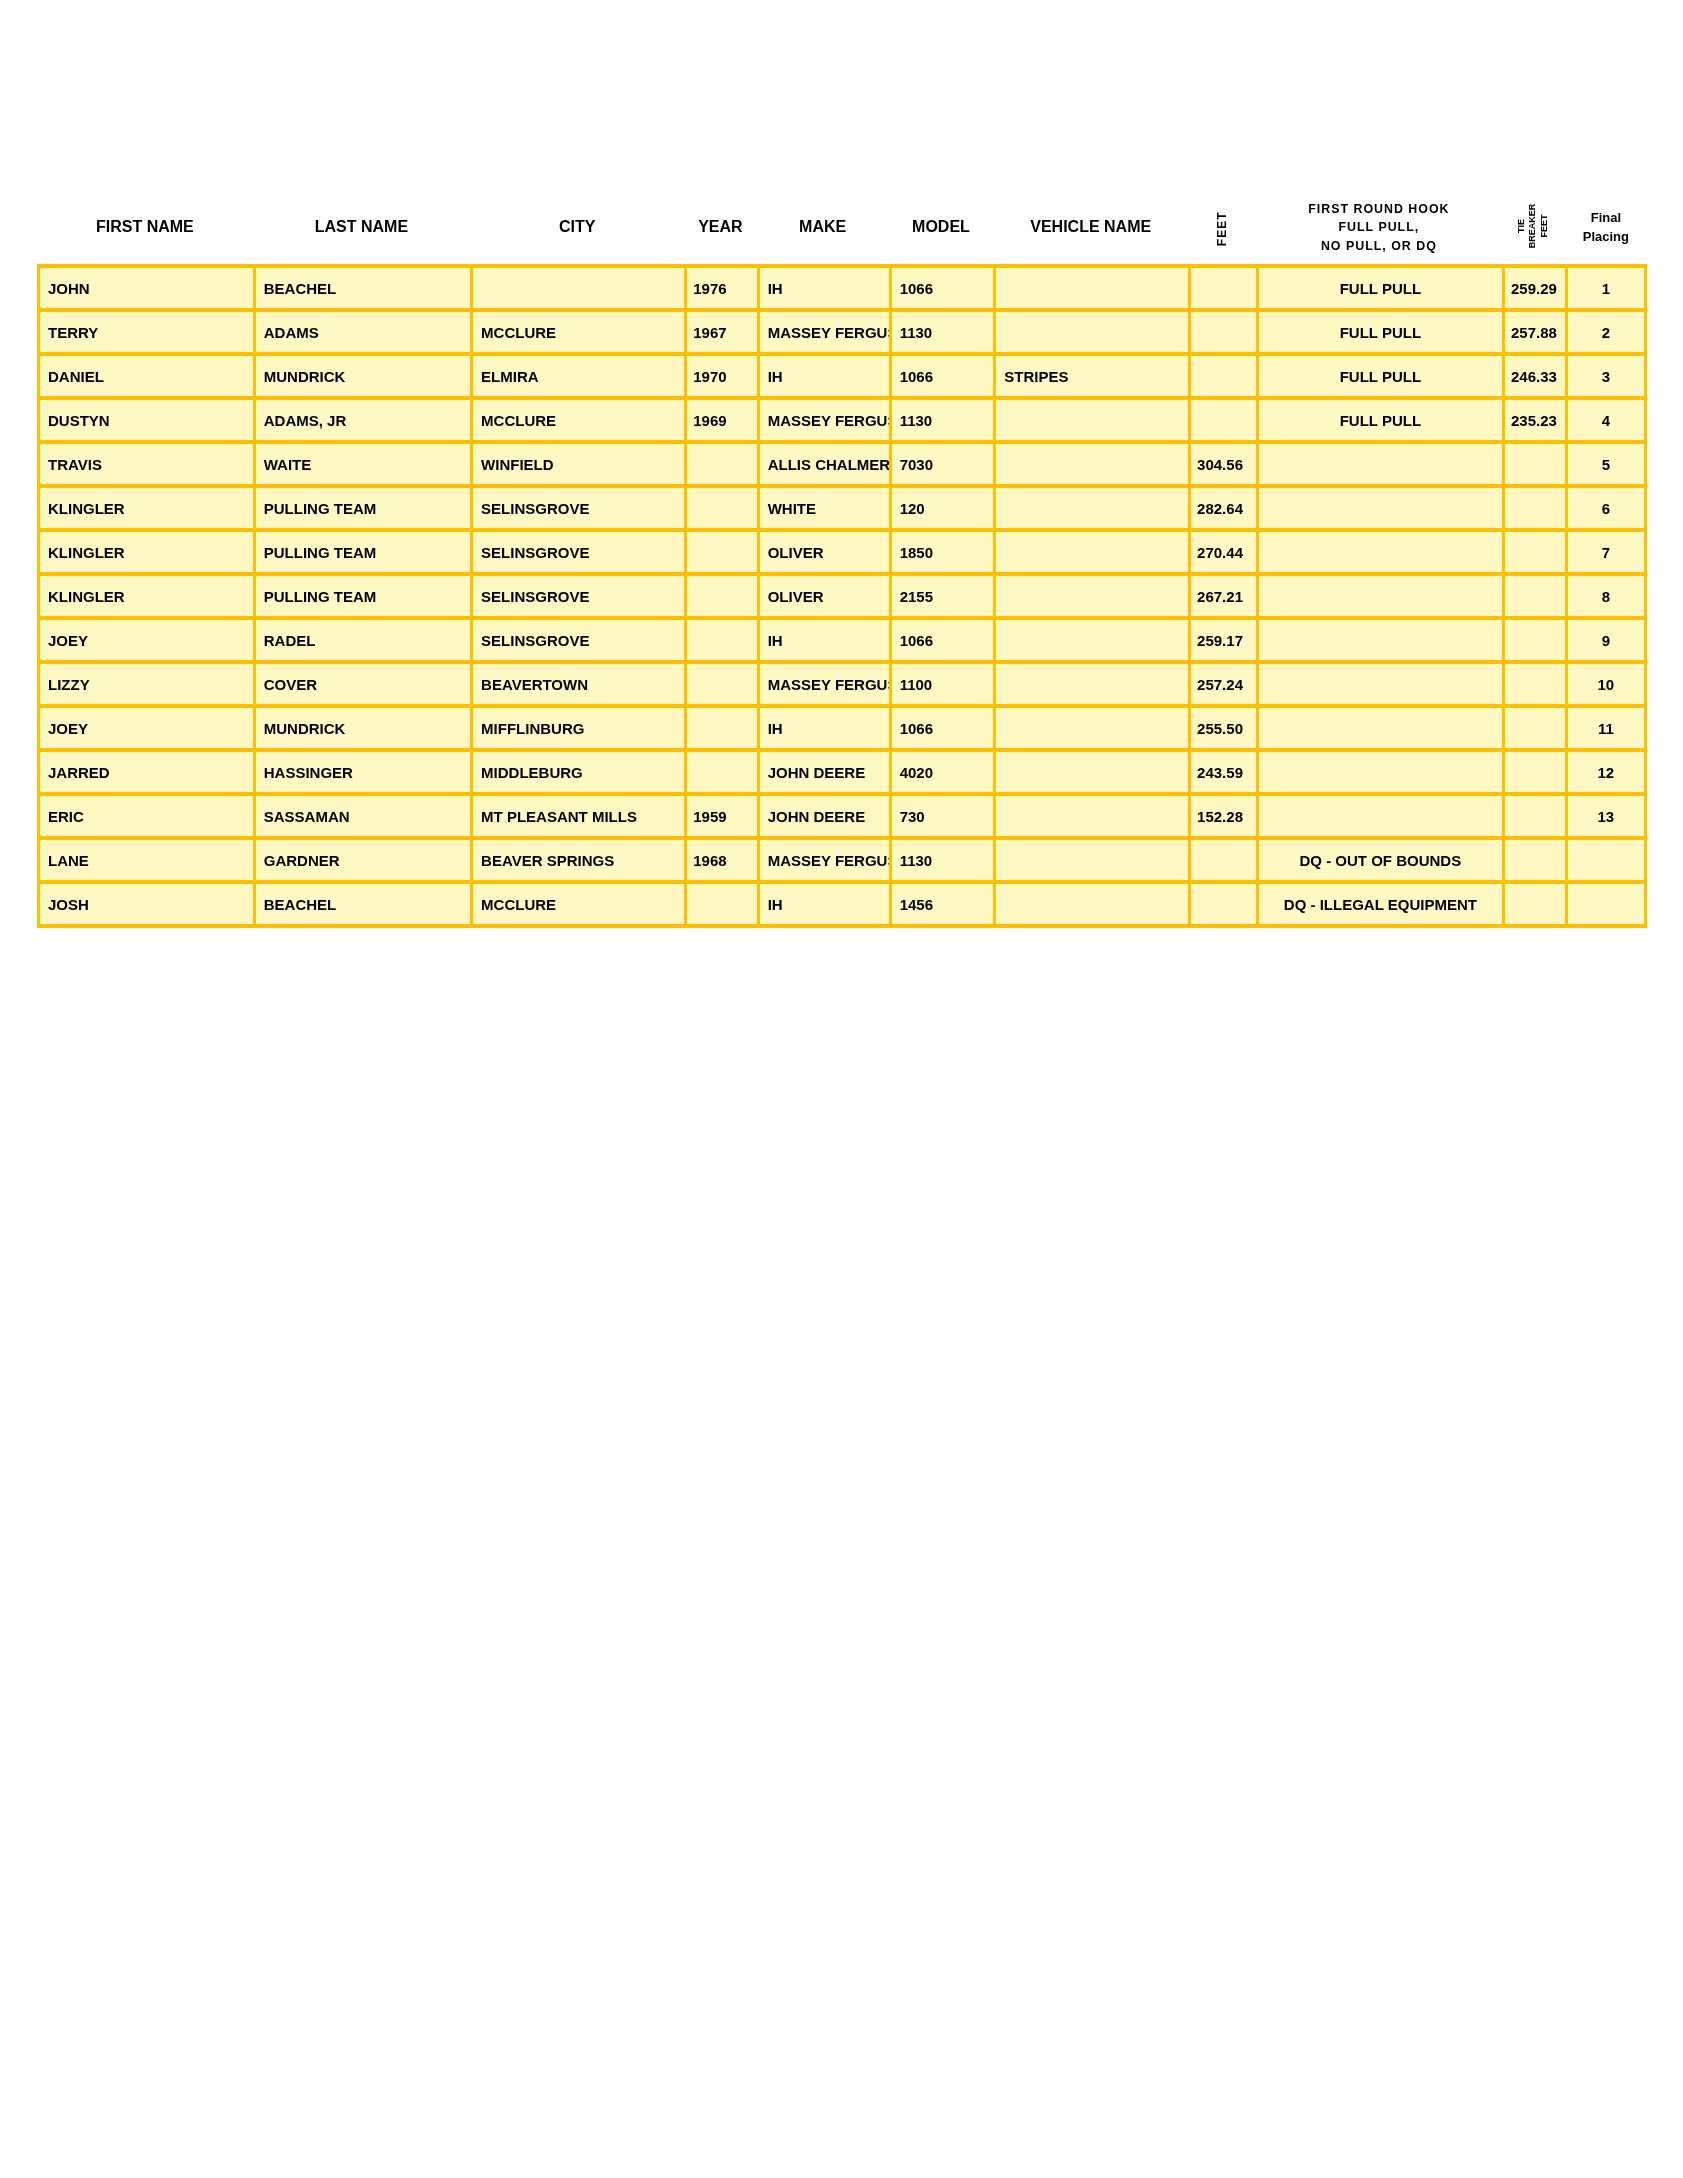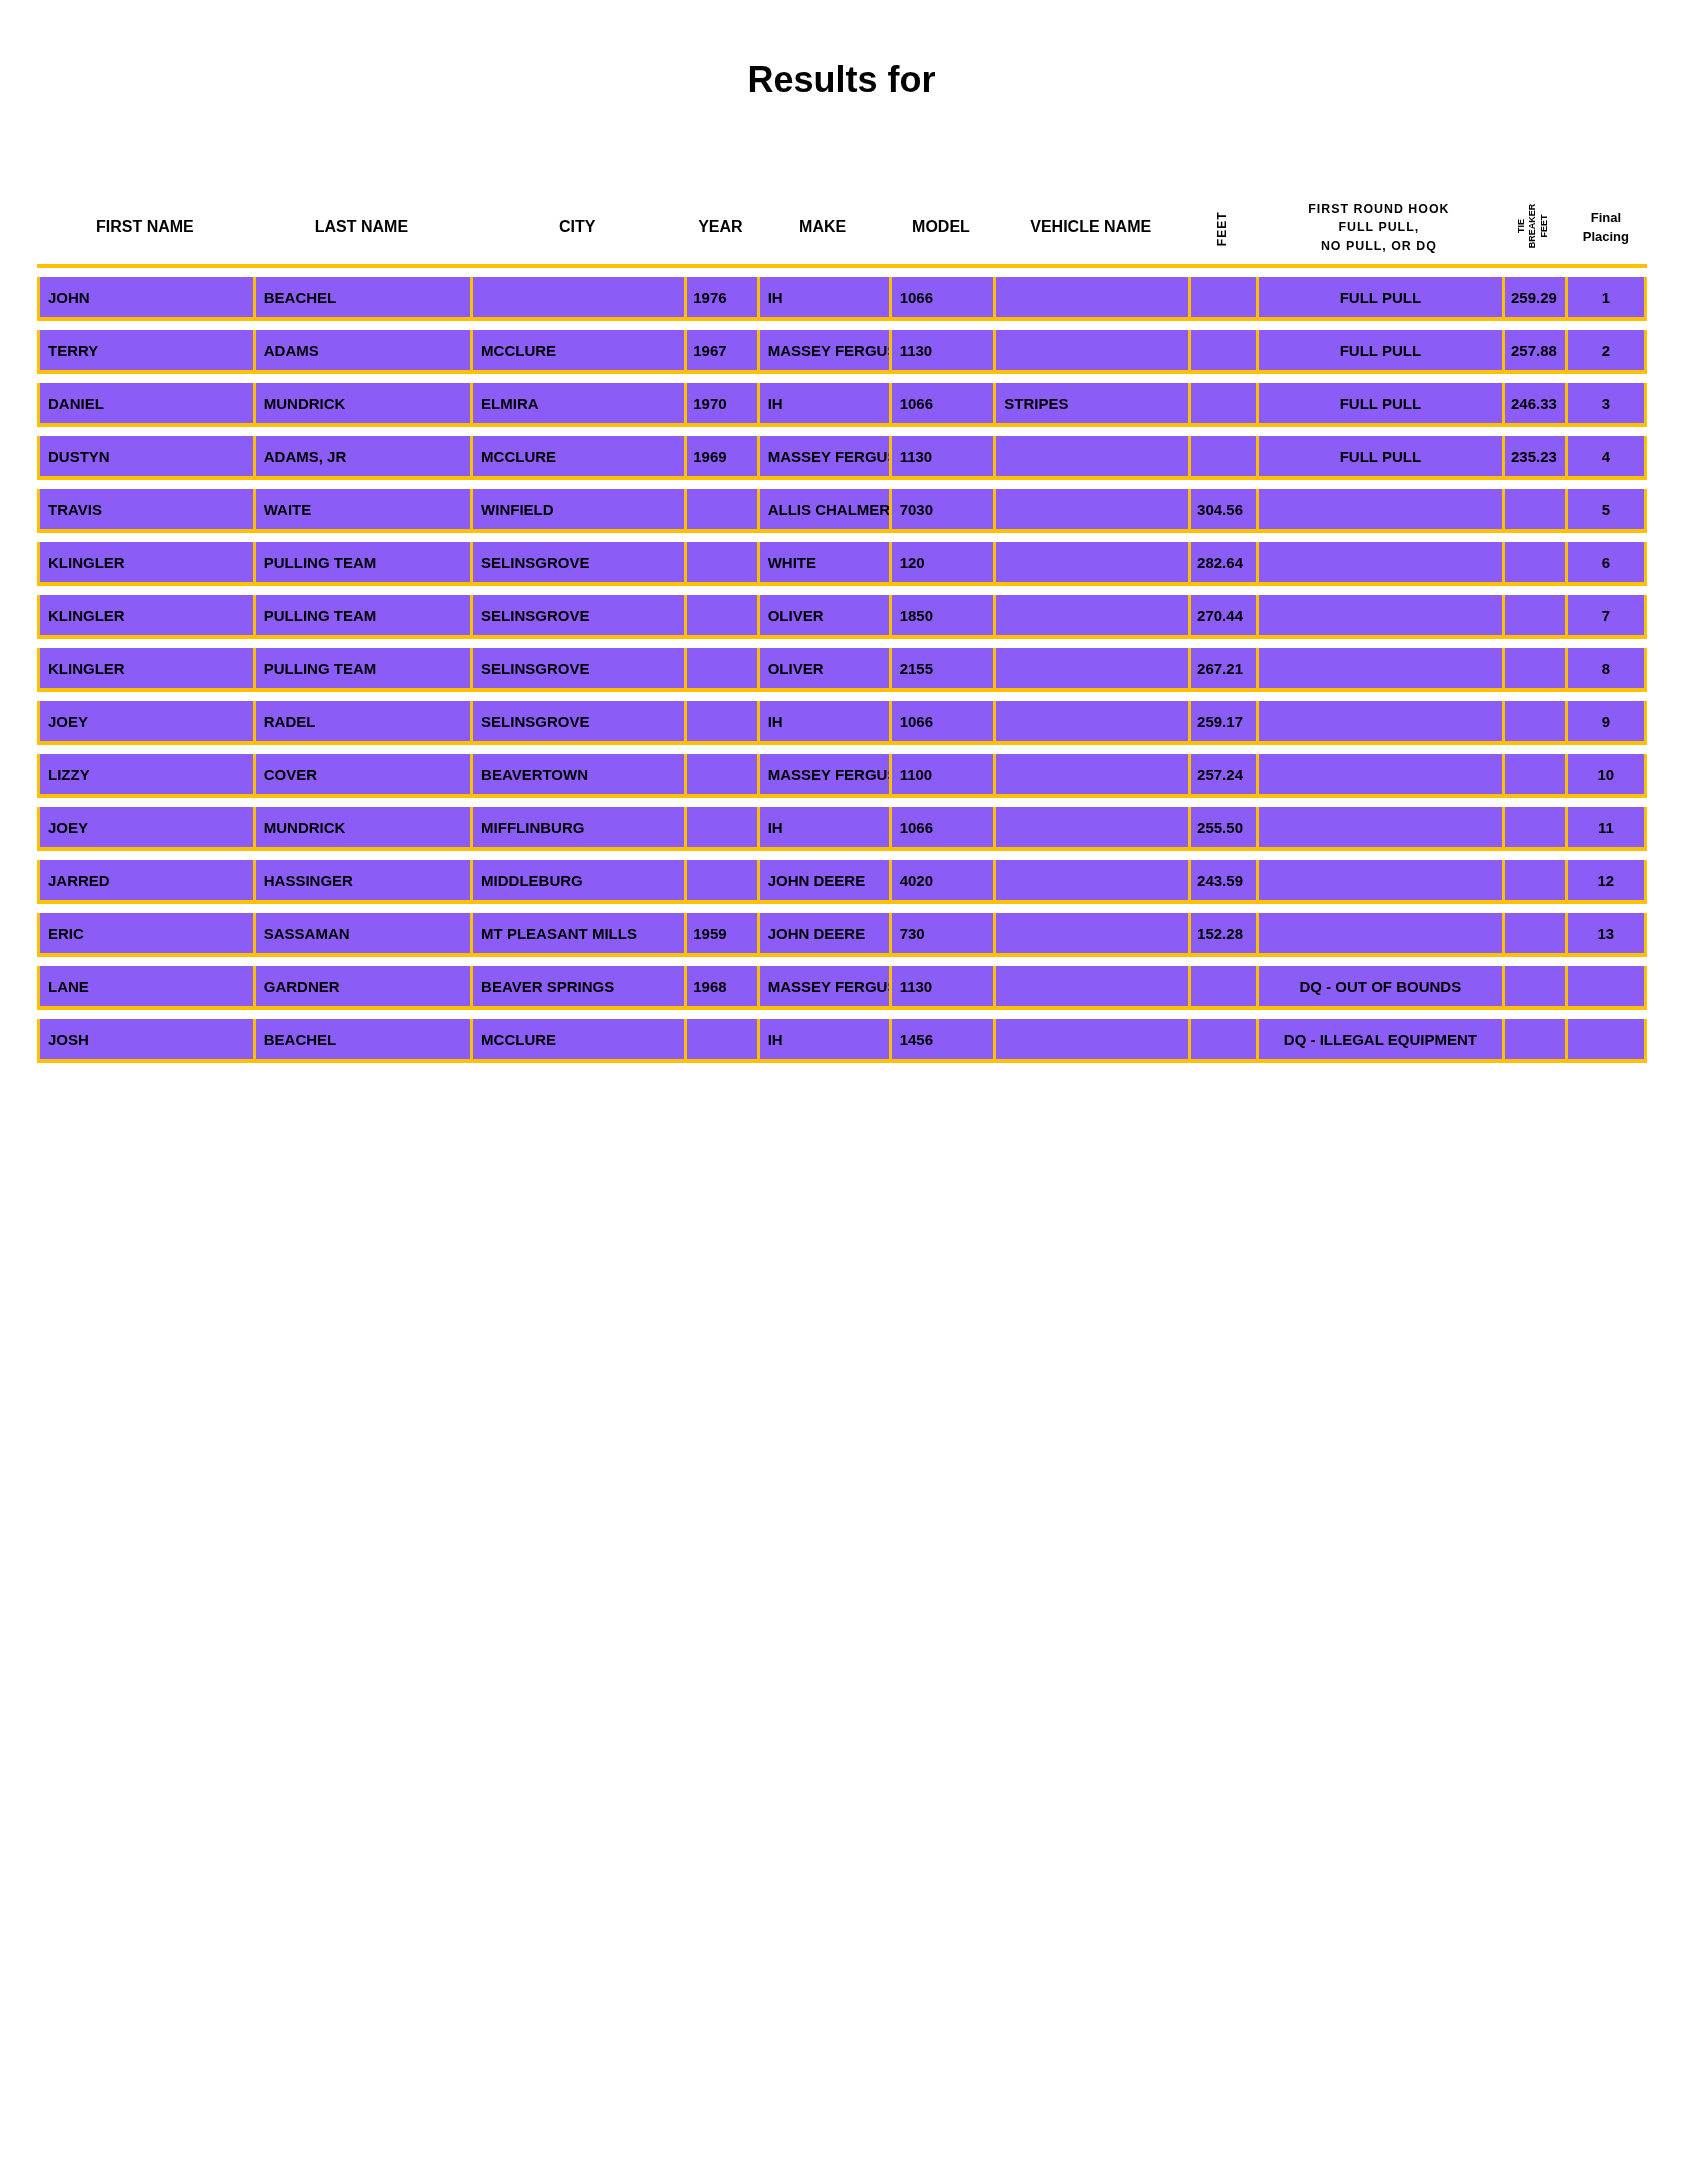--- a/index.html
+++ b/index.html
@@ -20,21 +20,21 @@
   }
   .th-hook { font-size:12.4px; letter-spacing:1px; line-height:1.5; }
   .th-placing { font-size:13px; line-height:1.4; }
   .vert { display:inline-block; transform:rotate(-90deg); white-space:pre-line; }
   .th-feet .vert { font-size:12px; letter-spacing:1px; font-weight:bold; }
   .th-tie  .vert { font-size:9px; line-height:1.25; font-weight:bold; }
 
   .tbody { border-top:4px solid var(--grid); }
   .tr {
     display:grid; grid-template-columns:var(--cols); height:40px;
-    border-bottom:4px solid var(--grid); background:#8b5cf6;margin-top:9px;
+    border-bottom:4px solid var(--grid); background:#fef9c3;
   }
   .td {
     border-left:3px solid var(--grid);
     display:flex; align-items:center; padding-left:8px;
     font-weight:bold; font-size:15px; white-space:nowrap; overflow:hidden;
   }
   .td:last-child { border-right:3px solid var(--grid); }
   .td.col-hook, .td.col-placing { justify-content:center; padding-left:0; }
   .td.col-feet, .td.col-tie, .td.col-year { padding-left:6px; }
 
@@ -45,21 +45,20 @@
   }
   .footer-right { text-align:right; }
   .footer-right .line2 { color:#999; }
 </style>
 </head>
 <body>
 
 <div class="page">
 
   <div class="title-block">
-    <div class="title-line">Results for</div>
   </div>
 
   <div class="results-table">
     <div class="thead">
       <div class="th">FIRST NAME</div>
       <div class="th">LAST NAME</div>
       <div class="th">CITY</div>
       <div class="th">YEAR</div>
       <div class="th">MAKE</div>
       <div class="th">MODEL</div>

